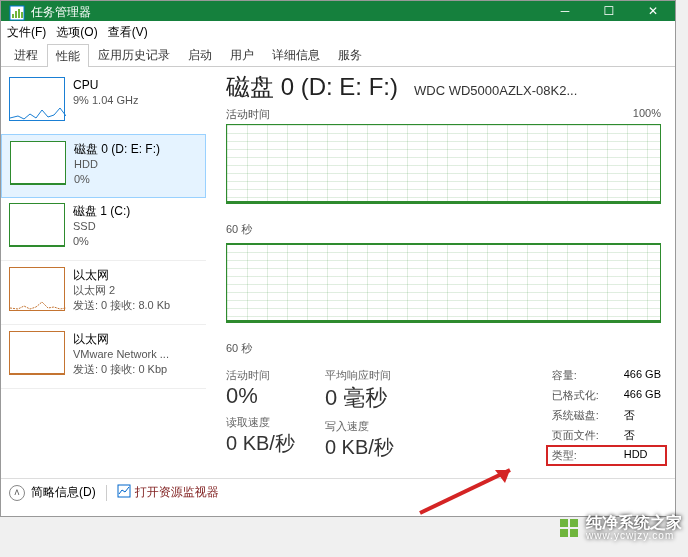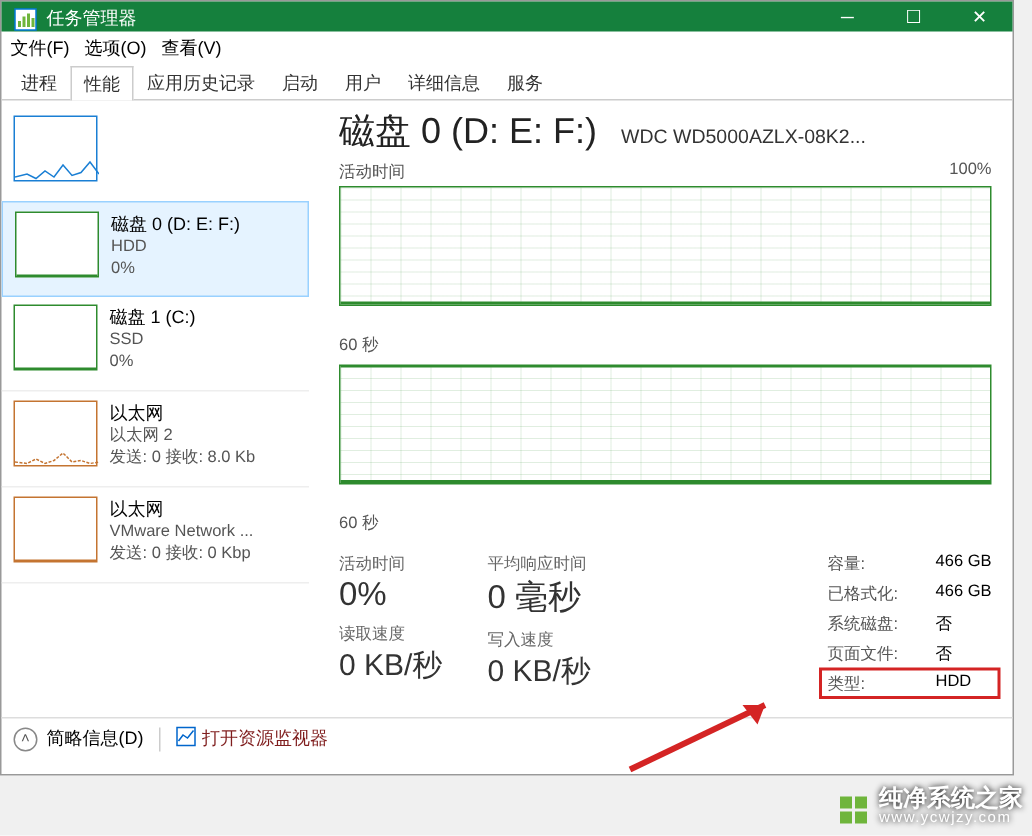--- a/index.html
+++ b/index.html
@@ -47,21 +47,21 @@
   .kv .k { width: 60px; color: #555; }
   .kv .v { color: #000; }
   .kv-box { border: 2px solid #d42424; padding: 1px 4px; margin: -3px -6px; }
   .footer { height: 28px; display: flex; align-items: center; padding-left: 8px; gap: 6px; font-size: 12px; border-top: 1px solid #ddd; }
   .chev { width: 16px; height: 16px; border: 1px solid #888; border-radius: 50%; display: inline-flex; align-items: center; justify-content: center; font-size: 10px; color: #555; }
   .link { color: #7f1d1d; cursor: pointer; display: inline-flex; align-items: flex-start; gap: 4px; }
   .link svg { width: 14px; height: 14px; }
   .sep-v { width: 1px; height: 16px; background: #ccc; margin: 0 4px; }
   .arrow-annot { position: absolute; left: 415px; top: 465px; width: 110px; height: 50px; pointer-events: none; }
   .arrow-annot svg { width: 100%; height: 100%; }
-  .watermark { position: absolute; right: 6px; bottom: 6px; display: flex; align-items: flex-end; gap: 6px; color: #fff; font-size: 16px; font-weight: bold; text-shadow: 0 0 4px #000; margin-top: 40px; }
+  .watermark { position: absolute; right: 6px; bottom: 16px; display: flex; align-items: center; gap: 6px; color: #fff; font-size: 16px; font-weight: bold; text-shadow: 0 0 4px #000; margin-top: 40px; }
   .wm-logo { width: 22px; height: 22px; }
   .wm-sub { font-size: 10px; font-weight: normal; display: block; line-height: 1; letter-spacing: 1px; }
   .wm-txt { line-height: 1; }
 </style>
 </head>
 <body>
 
 <div class="window">
   <div class="titlebar">
     <span class="titlebar-icon">
@@ -99,20 +99,24 @@
 
   <div class="content">
     <div class="sidebar">
 
       <div class="side-item">
         <div class="thumb">
             <svg class="spark" viewBox="0 0 56 14" preserveAspectRatio="none">
               <polyline points="0,12 8,10 14,13 20,8 26,12 32,4 38,11 44,9 50,2 56,10" fill="none" stroke="#1a7fd4" stroke-width="1"></polyline>
             </svg>
           </div>
+        <div class="side-info">
+          <div class="side-title">CPU</div>
+          <div class="side-sub">9%  1.04 GHz</div>
+        </div>
       </div>
 
 
       <div class="side-item selected">
         <div class="thumb disk">
             <div style="position:absolute;left:0;right:0;bottom:0;height:1px;background:#2e8b2e"></div>
           </div>
         <div class="side-info">
           <div class="side-title">磁盘 0 (D: E: F:)</div>
           <div class="side-sub">HDD</div>

